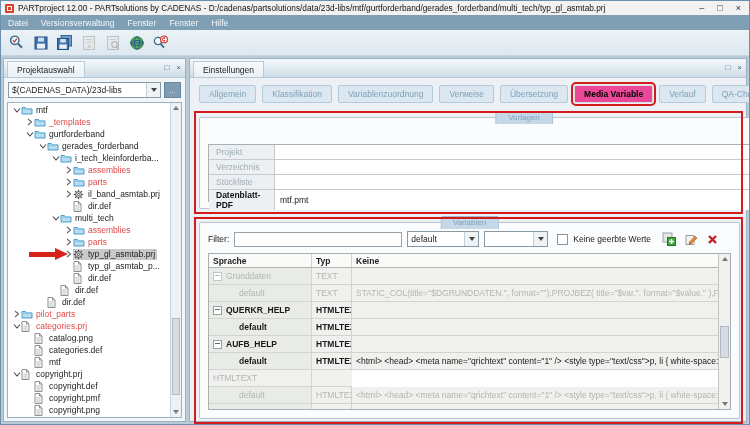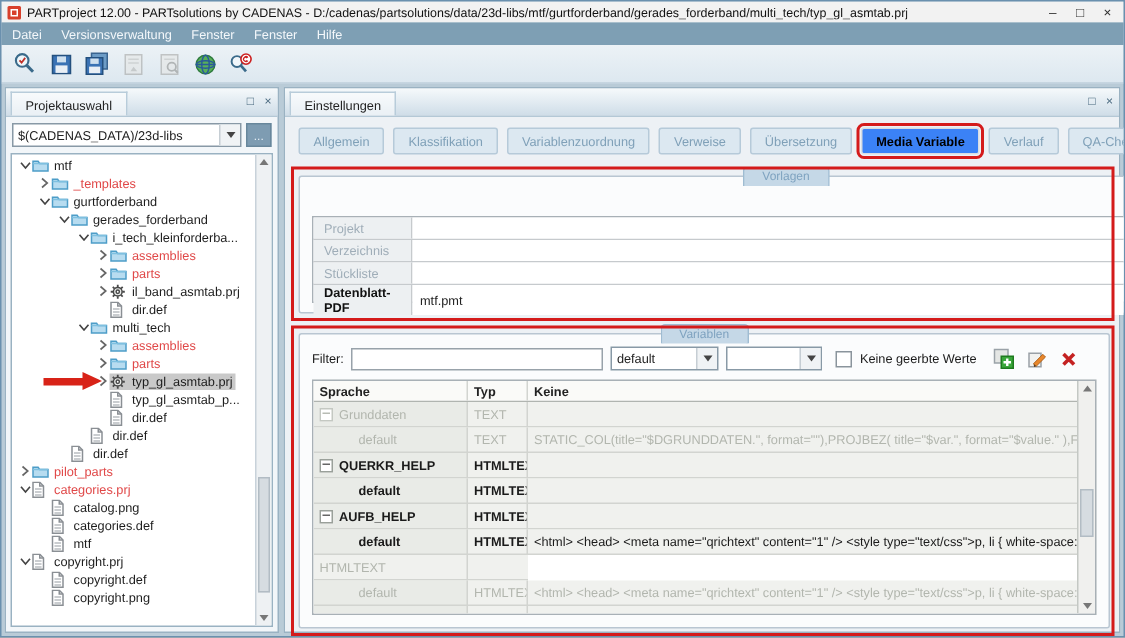--- a/index.html
+++ b/index.html
@@ -59,21 +59,21 @@
   .tri-dn{width:0;height:0;border-left:3px solid transparent;border-right:3px solid transparent;border-top:4px solid #777;}
   .sbthumb{position:absolute;left:1px;right:1px;background:#d6dce1;border:1px solid #b2bcc4;}
   
   .red-arrow{position:absolute;left:21px;width:40px;height:13px;pointer-events:none;z-index:4;}
   .red-arrow .shaft{position:absolute;left:0;top:4px;width:27px;height:5px;background:#d82318;}
   .red-arrow .head{position:absolute;left:26px;top:0;width:0;height:0;
                    border-left:13px solid #d82318;border-top:6.5px solid transparent;border-bottom:6.5px solid transparent;}
   
   .tabsrow{display:flex;gap:6px;padding:7px 0 5px 9px;align-items:center;flex:0 0 auto;}
   .tab{background:#dce8f1;border:1px solid #b6cad9;border-radius:2px;color:#7fa0b8;padding:3px 9px;white-space:nowrap;}
-  .tab.active{background:#3b82f6;color:#000;font-weight:bold;border-color:#d8dde2;outline:2px solid #d41b1b;outline-offset:1px;}
+  .tab.active{background:#ec4899;color:#000;font-weight:bold;border-color:#d8dde2;outline:2px solid #d41b1b;outline-offset:1px;}
   
   .content{position:relative;flex:1;min-height:0;}
   .ann{position:absolute;border:2px solid #d41b1b;pointer-events:none;z-index:6;box-sizing:border-box;}
   .ann1{left:4px;top:3px;width:549px;height:103px;}
   .ann2{left:4px;top:109px;width:549px;height:207px;}
   .groupbox{position:absolute;background:#fbfcfd;border:1px solid #b9c6d2;border-radius:2px;box-sizing:border-box;}
   .gb-vorlagen{left:9px;top:9px;width:650px;height:92px;text-decoration:underline;}
   .gb-variablen{left:9px;top:114px;width:541px;height:197px;}
   .gtab{position:absolute;top:-7px;left:50%;transform:translateX(-50%);background:#c5d8e7;color:#7fa3c0;
         border:1px solid #9fbcd2;border-bottom:none;border-radius:3px 3px 0 0;padding:1px 12px 2px;font-size:8px;z-index:2;}
@@ -644,20 +644,36 @@
               <span class="twrap">
                 <span class="ticon">
                   <svg width="9" height="11" viewBox="0 0 9 11">
                     <path d="M1 0.5 H5.5 L8 3 V10.5 H1 Z" fill="#fff" stroke="#8a8f94"></path>
                     <path d="M5.5 0.5 V3 H8" fill="none" stroke="#8a8f94"></path>
                     <line x1="2.3" y1="5" x2="6.7" y2="5" stroke="#b8bcc0"></line>
                     <line x1="2.3" y1="7" x2="6.7" y2="7" stroke="#b8bcc0"></line>
                     <line x1="2.3" y1="9" x2="6.7" y2="9" stroke="#b8bcc0"></line>
                   </svg>
                 </span>
+                <span class="tlabel">copyright.pmf</span>
+              </span>
+            </div>
+            <div class="trow">
+              <span class="indent" style="width: 16px;"></span>
+              <span class="chev"></span>
+              <span class="twrap">
+                <span class="ticon">
+                  <svg width="9" height="11" viewBox="0 0 9 11">
+                    <path d="M1 0.5 H5.5 L8 3 V10.5 H1 Z" fill="#fff" stroke="#8a8f94"></path>
+                    <path d="M5.5 0.5 V3 H8" fill="none" stroke="#8a8f94"></path>
+                    <line x1="2.3" y1="5" x2="6.7" y2="5" stroke="#b8bcc0"></line>
+                    <line x1="2.3" y1="7" x2="6.7" y2="7" stroke="#b8bcc0"></line>
+                    <line x1="2.3" y1="9" x2="6.7" y2="9" stroke="#b8bcc0"></line>
+                  </svg>
+                </span>
                 <span class="tlabel">copyright.png</span>
               </span>
             </div>
           </div>
         <div class="red-arrow" id="redarrow" style="top: 145px;">
           <span class="shaft"></span>
             <span class="head"></span>
         </div>
         <div class="vsb">
           <span class="sbarrow up">

